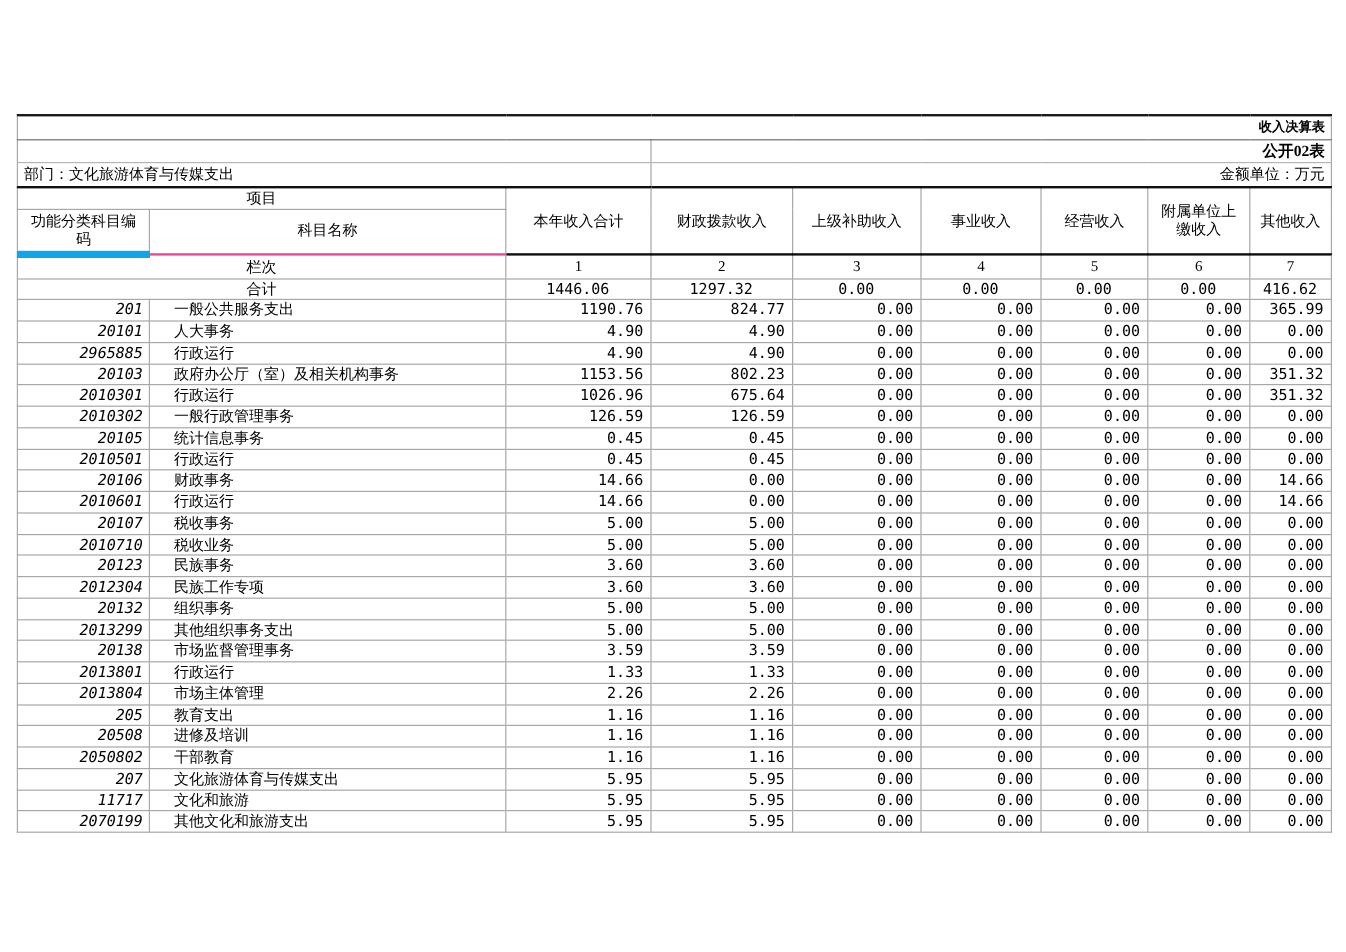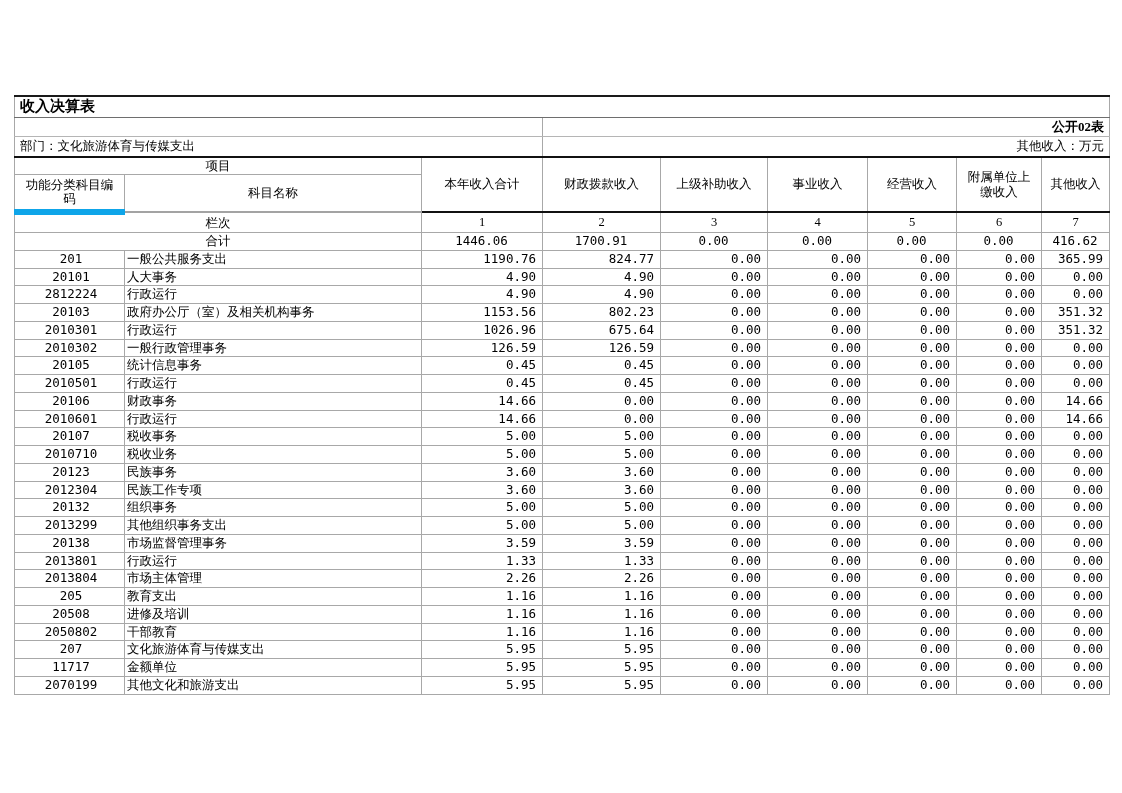--- a/index.html
+++ b/index.html
@@ -15,40 +15,40 @@
   }
   td{
     border:1px solid #a8a8a8;
     font-size:12.5px;line-height:1.18;
     padding:1px 5px;height:15px;
     overflow:hidden;white-space:nowrap;
     vertical-align:middle;
   }
   tr.title-row td{
     border-bottom:1px solid #6e6e6e;
-    text-align:left;font-weight:bold;font-size:15px;height:17px;
+    text-align:right;font-weight:bold;font-size:11px;height:17px;
   }
   tr.sheet-row td{border-bottom:1px solid #b5b5b5;height:16px;}
   tr.sheet-row td.right,tr.dept-row td.right{text-align:right;}
   tr.sheet-row td.right{font-weight:bold;font-size:13px;}
   tr.dept-row td{border-bottom:2px solid #111;height:17px;}
   tr.head-a td{text-align:center;height:14px;}
   tr.head-b td{text-align:center;white-space:normal;height:32px;}
   td.vspan{text-align:center;white-space:normal;vertical-align:middle;}
   tr.lanci-row td,tr.total-row td{height:14px;text-align:center;}
   td.center{text-align:center;}
   td.num{
     font-family:"DejaVu Sans Mono","Liberation Mono",monospace;
     text-align:right;font-size:12.5px;padding-right:6px;
   }
   td.code{
     font-family:"DejaVu Sans Mono","Liberation Mono",monospace;
-    text-align:center;font-size:12.5px;padding-left:8px;
-  }
-  td.name{text-align:left;padding-left:2px;}
+    text-align:right;font-size:12.5px;padding-left:8px;font-style:italic;
+  }
+  td.name{text-align:left;padding-left:20px;}
   tr.data-row td{height:14.6px;}
 </style>
 </head>
 <body>
 
 <div class="sheet-wrap">
 <table>
   <colgroup>
     <col style="width:110px">
         <col style="width:297px">
@@ -66,53 +66,53 @@
     <td colspan="9">收入决算表</td>
   </tr>
 
   <tr class="sheet-row">
     <td colspan="3"></td>
     <td colspan="6" class="right">公开02表</td>
   </tr>
 
   <tr class="dept-row">
     <td colspan="3">部门：文化旅游体育与传媒支出</td>
-    <td colspan="6" class="right">其他收入：万元</td>
+    <td colspan="6" class="right">金额单位：万元</td>
   </tr>
 
   <tr class="head-a">
     <td colspan="2">项目</td>
     <td rowspan="2" class="vspan">本年收入合计</td>
     <td rowspan="2" class="vspan">财政拨款收入</td>
     <td rowspan="2" class="vspan">上级补助收入</td>
     <td rowspan="2" class="vspan">事业收入</td>
     <td rowspan="2" class="vspan">经营收入</td>
     <td rowspan="2" class="vspan">附属单位上缴收入</td>
     <td rowspan="2" class="vspan">其他收入</td>
   </tr>
   <tr class="head-b" style="border-bottom:2px solid #111;">
     <td style="border-bottom:6px solid #0ea5e9;">功能分类科目编码</td>
-    <td style="border-bottom:2px solid #a3a3a3;">科目名称</td>
+    <td style="border-bottom:2px solid #ec4899;">科目名称</td>
   </tr>
 
   <tr class="lanci-row">
     <td colspan="2" class="center">栏次</td>
     <td class="center">1</td>
     <td class="center">2</td>
     <td class="center">3</td>
     <td class="center">4</td>
     <td class="center">5</td>
     <td class="center">6</td>
     <td class="center">7</td>
   </tr>
 
   <tr class="total-row">
     <td colspan="2" class="center">合计</td>
     <td class="num">1446.06</td>
-    <td class="num">1700.91</td>
+    <td class="num">1297.32</td>
     <td class="num">0.00</td>
     <td class="num">0.00</td>
     <td class="num">0.00</td>
     <td class="num">0.00</td>
     <td class="num">416.62</td>
   </tr>
 
   </tbody>
       <tbody id="data-rows">
         <tr class="data-row">
@@ -131,21 +131,21 @@
     <td class="name">人大事务</td>
     <td class="num">4.90</td>
     <td class="num">4.90</td>
     <td class="num">0.00</td>
     <td class="num">0.00</td>
     <td class="num">0.00</td>
     <td class="num">0.00</td>
     <td class="num">0.00</td>
   </tr>
         <tr class="data-row">
-    <td class="code">2812224</td>
+    <td class="code">2965885</td>
     <td class="name">行政运行</td>
     <td class="num">4.90</td>
     <td class="num">4.90</td>
     <td class="num">0.00</td>
     <td class="num">0.00</td>
     <td class="num">0.00</td>
     <td class="num">0.00</td>
     <td class="num">0.00</td>
   </tr>
         <tr class="data-row">
@@ -363,21 +363,21 @@
     <td class="num">5.95</td>
     <td class="num">5.95</td>
     <td class="num">0.00</td>
     <td class="num">0.00</td>
     <td class="num">0.00</td>
     <td class="num">0.00</td>
     <td class="num">0.00</td>
   </tr>
         <tr class="data-row">
     <td class="code">11717</td>
-    <td class="name">金额单位</td>
+    <td class="name">文化和旅游</td>
     <td class="num">5.95</td>
     <td class="num">5.95</td>
     <td class="num">0.00</td>
     <td class="num">0.00</td>
     <td class="num">0.00</td>
     <td class="num">0.00</td>
     <td class="num">0.00</td>
   </tr>
         <tr class="data-row">
     <td class="code">2070199</td>

